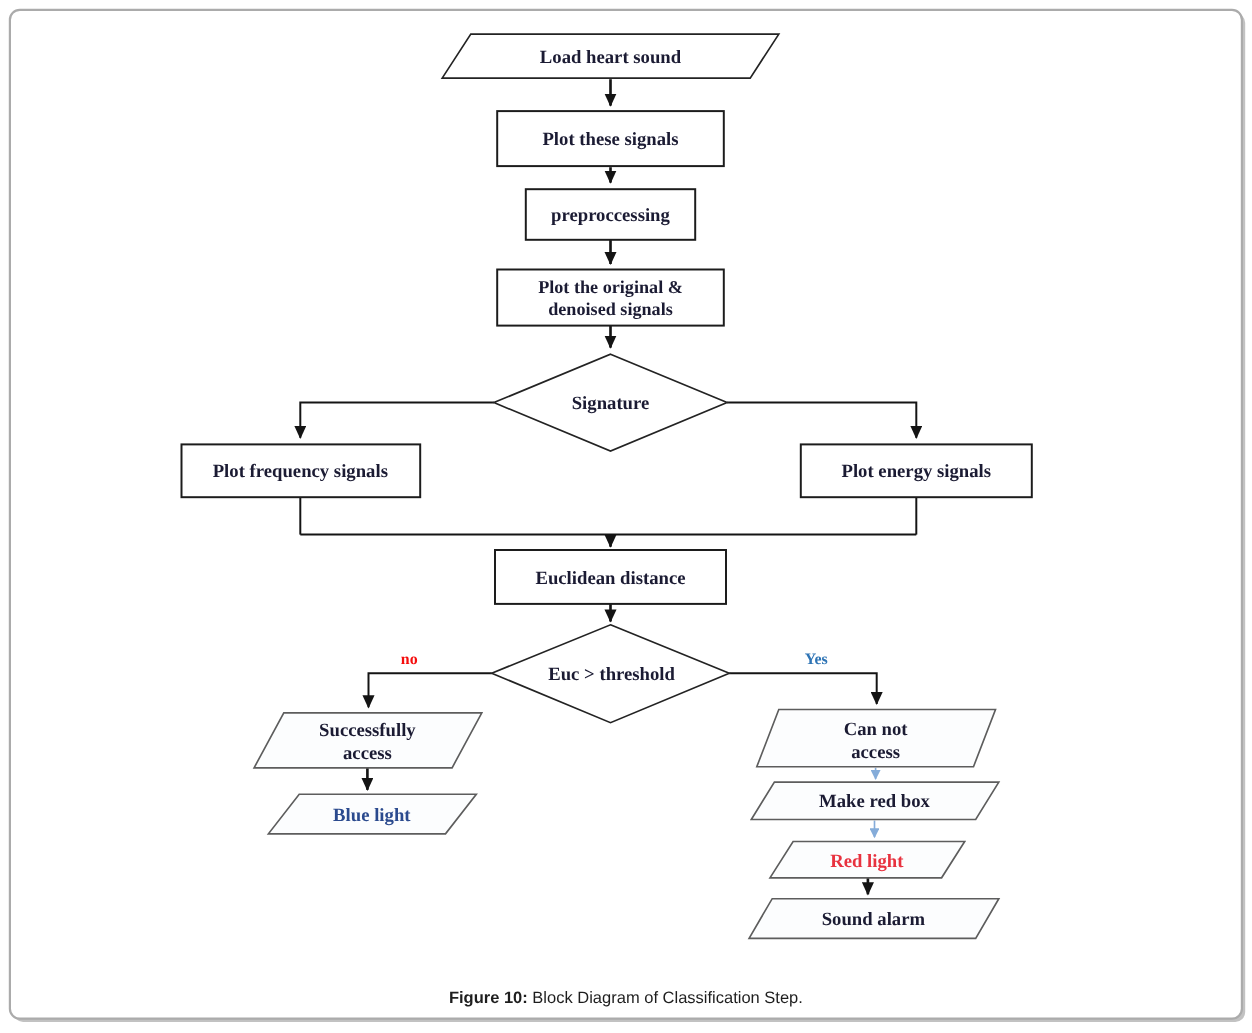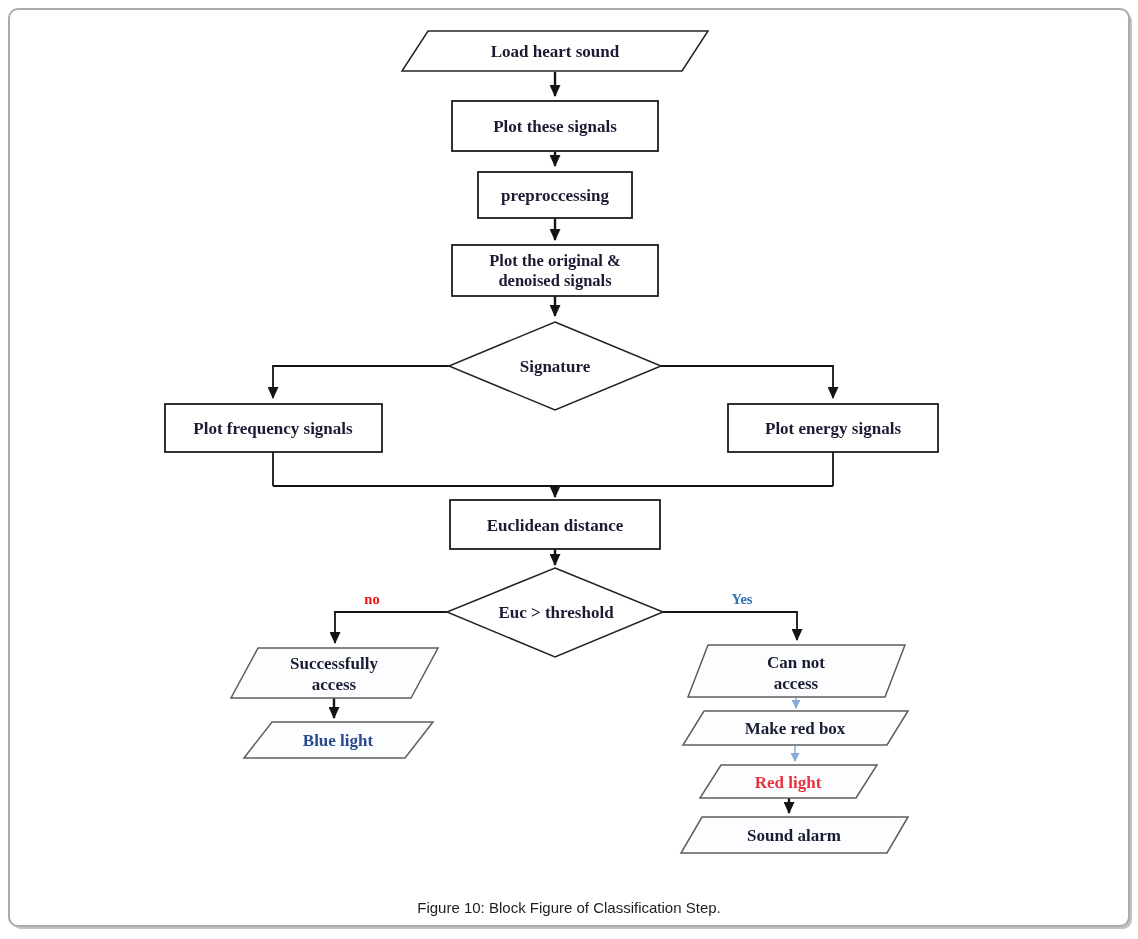--- a/index.html
+++ b/index.html
@@ -16,21 +16,21 @@
   .blabel{font-family:"Liberation Serif","DejaVu Serif",serif;
           font-weight:700;font-size:14.5px;text-anchor:middle;}
   .shape{fill:#ffffff;stroke:#1c1c1c;stroke-width:1.8;}
   .shape-thin{fill:#ffffff;stroke:#232323;stroke-width:1.5;}
   .pgray{fill:#fcfdfe;stroke:#5d5d5d;stroke-width:1.5;}
   .edge{fill:none;stroke:#141414;stroke-width:2.4;}
   .elbow{fill:none;stroke:#141414;stroke-width:1.8;}
   .bluearrow{fill:none;stroke-width:1.5;}
   .caption{position:absolute;left:0;right:0;top:899px;text-align:center;
            font-size:15px;color:#1e1e1e;}
-  .caption .bold{font-weight:400;}
+  .caption .bold{font-weight:700;}
 </style>
 </head>
 <body>
 
 <div class="frame"></div>
 
 <svg width="1138" height="939" viewBox="0 0 1138 939">
   <defs>
     <marker id="ah-black" markerUnits="userSpaceOnUse" markerWidth="13" markerHeight="11" refX="11" refY="5.5" orient="auto">
       <path d="M0,0 L12,5.5 L0,11 Z" fill="#141414"></path>
@@ -104,14 +104,14 @@
   <text class="nlabel" x="795" y="734" fill="#1b1b33">Make red box</text>
 
   <polygon class="pgray" points="721,765 877,765 856,798 700,798"></polygon>
   <text class="nlabel" x="788" y="788" fill="#e8323f">Red light</text>
 
   <polygon class="pgray" points="702,817 908,817 887,853 681,853"></polygon>
   <text class="nlabel" x="794" y="841" fill="#1b1b33">Sound alarm</text>
 </svg>
 
 <div class="caption">
-  <span class="bold">Figure 10:</span><span> Block Figure of Classification Step.</span>
+  <span class="bold">Figure 10:</span><span> Block Diagram of Classification Step.</span>
 </div>
 
 </body></html>

